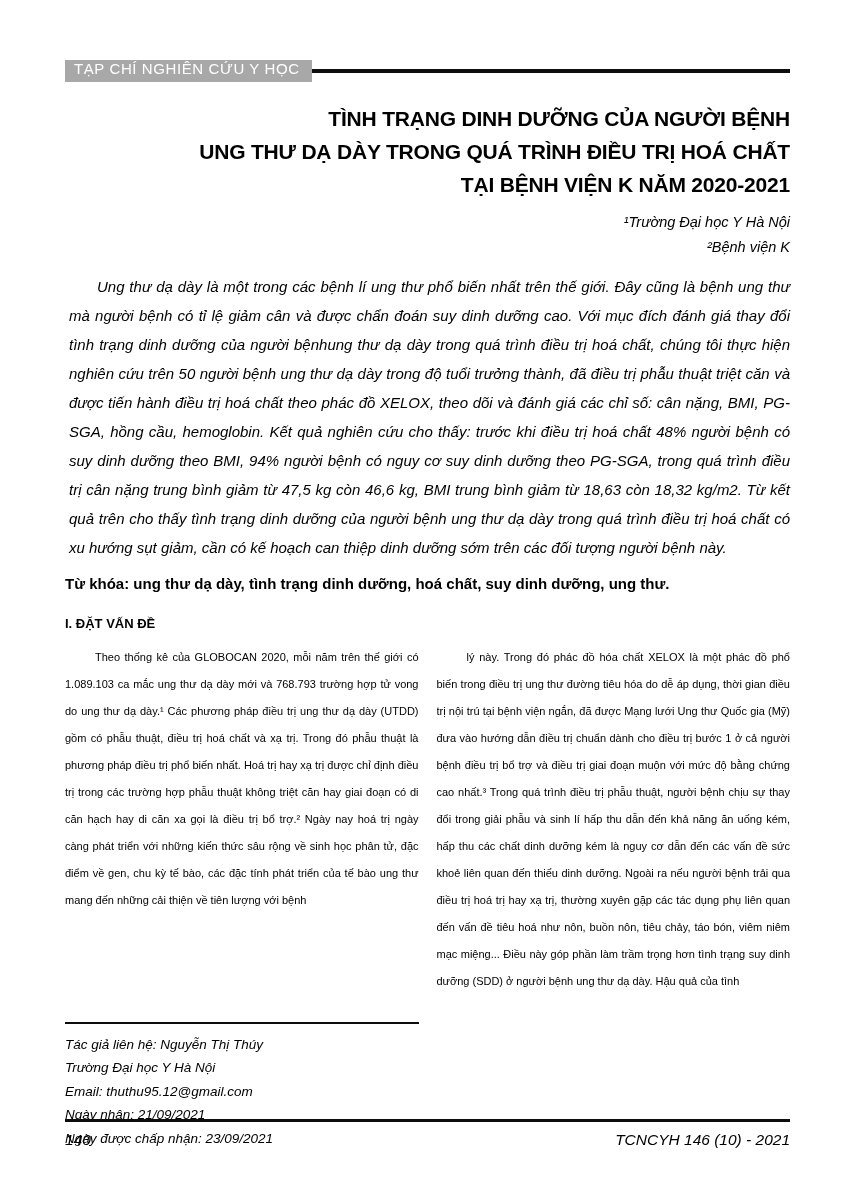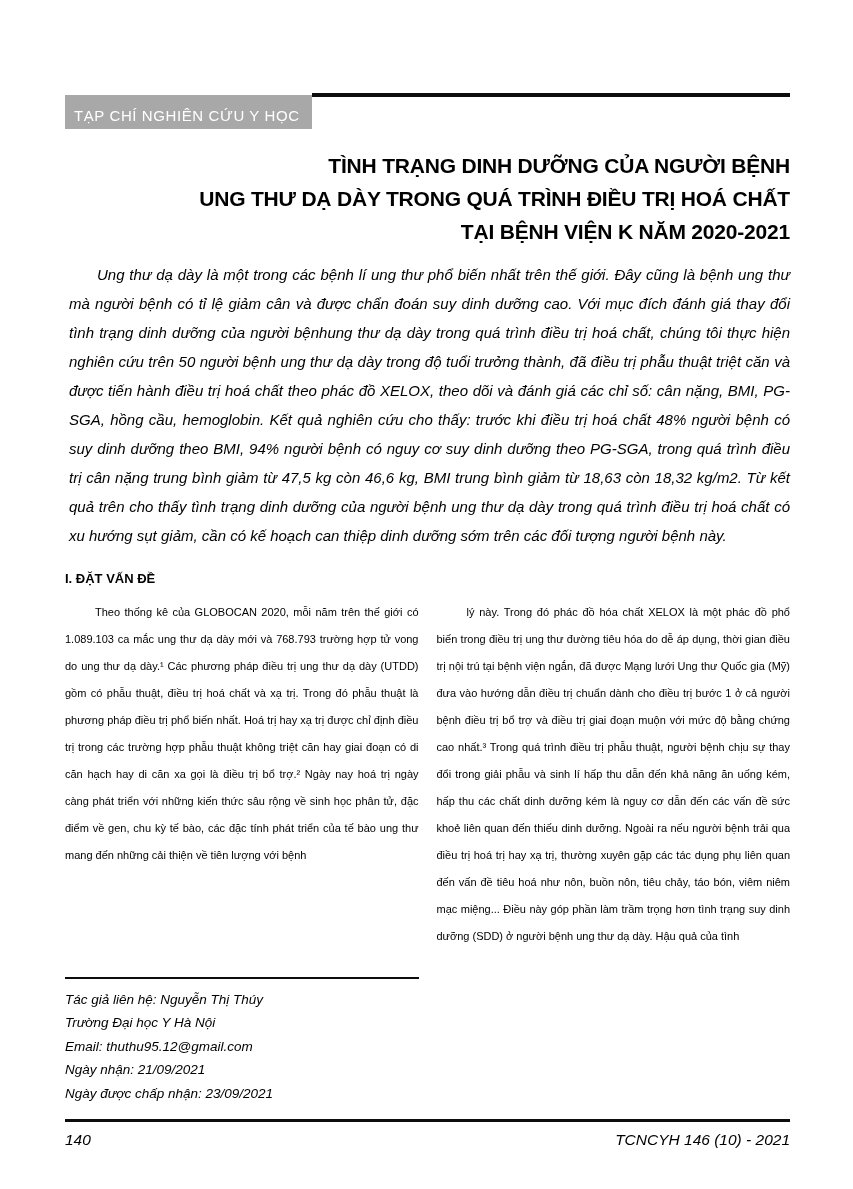--- a/index.html
+++ b/index.html
@@ -12,23 +12,22 @@
     overflow:hidden;
     margin:0 auto;
   }
   .content { padding:60px 63px 0 65px; }
 
   
   .journal-header { display:flex; align-items:center; }
   .journal-badge {
     background:#a8a8a8; color:#ffffff;
     font-size:15px; letter-spacing:0.6px;
-    padding:12px 12px 5px 9px;
+    padding:0 12px 5px 9px;
     white-space:nowrap;
-    margin-top:35px;
   }
   .header-rule { flex:1; height:4px; background:#0d0d0d; }
 
   
   .article-title {
     margin-top:20px;
     text-align:right;
     font-weight:bold;
     font-size:21px; line-height:33px;
     letter-spacing:-0.2px;
@@ -110,23 +109,28 @@
       <span class="header-rule"></span>
     </div>
 
     <div class="article-title">
       <div>TÌNH TRẠNG DINH DƯỠNG CỦA NGƯỜI BỆNH</div>
       <div>UNG THƯ DẠ DÀY TRONG QUÁ TRÌNH ĐIỀU TRỊ HOÁ CHẤT</div>
       <div>TẠI BỆNH VIỆN K NĂM 2020-2021</div>
     </div>
 
 
+    <div class="affiliations">
+      <div>¹Trường Đại học Y Hà Nội</div>
+      <div>²Bệnh viện K</div>
+    </div>
 
     <p class="abstract">Ung thư dạ dày là một trong các bệnh lí ung thư phổ biến nhất trên thế giới. Đây cũng là bệnh ung thư mà người bệnh có tỉ lệ giảm cân và được chẩn đoán suy dinh dưỡng cao. Với mục đích đánh giá thay đổi tình trạng dinh dưỡng của người bệnhung thư dạ dày trong quá trình điều trị hoá chất, chúng tôi thực hiện nghiên cứu trên 50 người bệnh ung thư dạ dày trong độ tuổi trưởng thành, đã điều trị phẫu thuật triệt căn và được tiến hành điều trị hoá chất theo phác đồ XELOX, theo dõi và đánh giá các chỉ số: cân nặng, BMI, PG-SGA, hồng cầu, hemoglobin. Kết quả nghiên cứu cho thấy: trước khi điều trị hoá chất 48% người bệnh có suy dinh dưỡng theo BMI, 94% người bệnh có nguy cơ suy dinh dưỡng theo PG-SGA, trong quá trình điều trị cân nặng trung bình giảm từ 47,5 kg còn 46,6 kg, BMI trung bình giảm từ 18,63 còn 18,32 kg/m2. Từ kết quả trên cho thấy tình trạng dinh dưỡng của người bệnh ung thư dạ dày trong quá trình điều trị hoá chất có xu hướng sụt giảm, cần có kế hoạch can thiệp dinh dưỡng sớm trên các đối tượng người bệnh này.</p>
 
+    <div class="keywords"><span>Từ khóa:</span><span> ung thư dạ dày, tình trạng dinh dưỡng, hoá chất, suy dinh dưỡng, ung thư.</span></div>
 
     <div class="section-heading">I. ĐẶT VẤN ĐỀ</div>
 
     <div class="columns">
       <div class="col">
         <p class="body-text">Theo thống kê của GLOBOCAN 2020, mỗi năm trên thế giới có 1.089.103 ca mắc ung thư dạ dày mới và 768.793 trường hợp tử vong do ung thư dạ dày.¹ Các phương pháp điều trị ung thư dạ dày (UTDD) gồm có phẫu thuật, điều trị hoá chất và xạ trị. Trong đó phẫu thuật là phương pháp điều trị phổ biến nhất. Hoá trị hay xạ trị được chỉ định điều trị trong các trường hợp phẫu thuật không triệt căn hay giai đoạn có di căn hạch hay di căn xa gọi là điều trị bổ trợ.² Ngày nay hoá trị ngày càng phát triển với những kiến thức sâu rộng về sinh học phân tử, đặc điểm về gen, chu kỳ tế bào, các đặc tính phát triển của tế bào ung thư mang đến những cải thiện về tiên lượng với bệnh</p>
         <div class="correspondence">
           <div>Tác giả liên hệ: Nguyễn Thị Thúy</div>
           <div>Trường Đại học Y Hà Nội</div>
           <div>Email: thuthu95.12@gmail.com</div>

